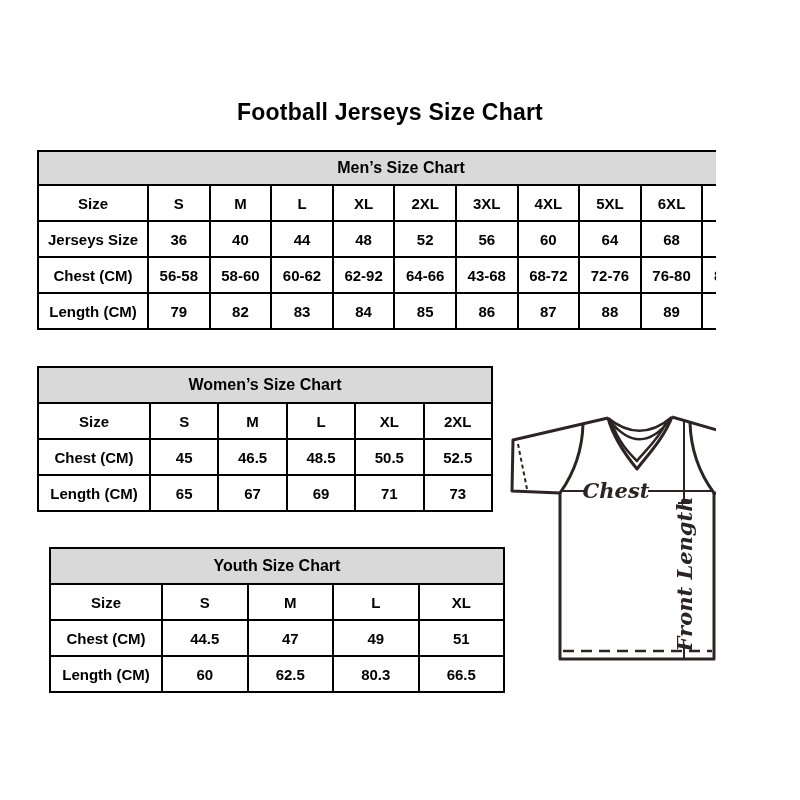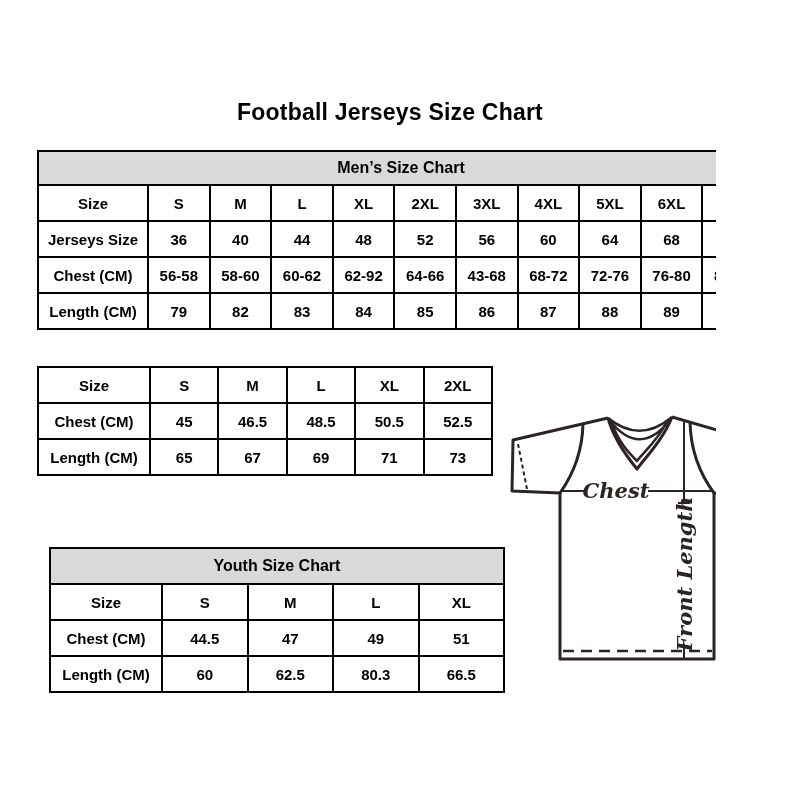--- a/index.html
+++ b/index.html
@@ -172,20 +172,23 @@
       <colgroup>
         <col class="c0">
         <col>
         <col>
         <col>
         <col>
         <col>
       </colgroup>
       <tbody>
         <tr>
+          <th colspan="6" class="hdr">Women’s Size Chart</th>
+        </tr>
+        <tr>
           <td>Size</td>
           <td>S</td>
           <td>M</td>
           <td>L</td>
           <td>XL</td>
           <td>2XL</td>
         </tr>
         <tr>
           <td>Chest (CM)</td>
           <td>45</td>

